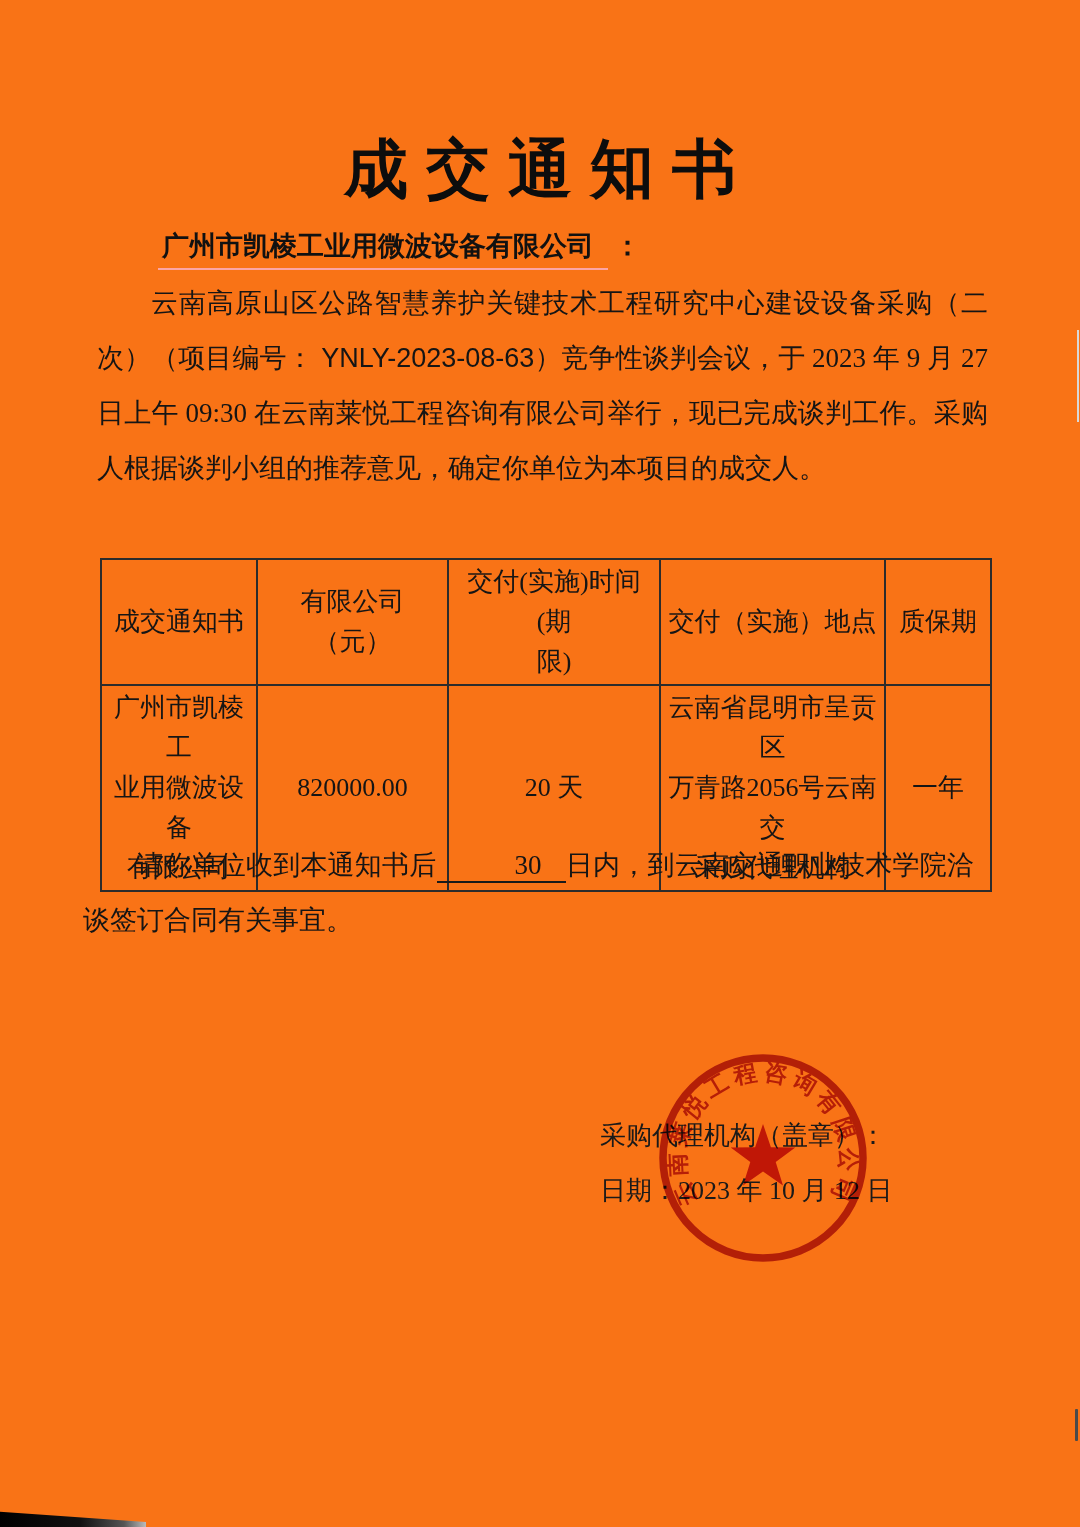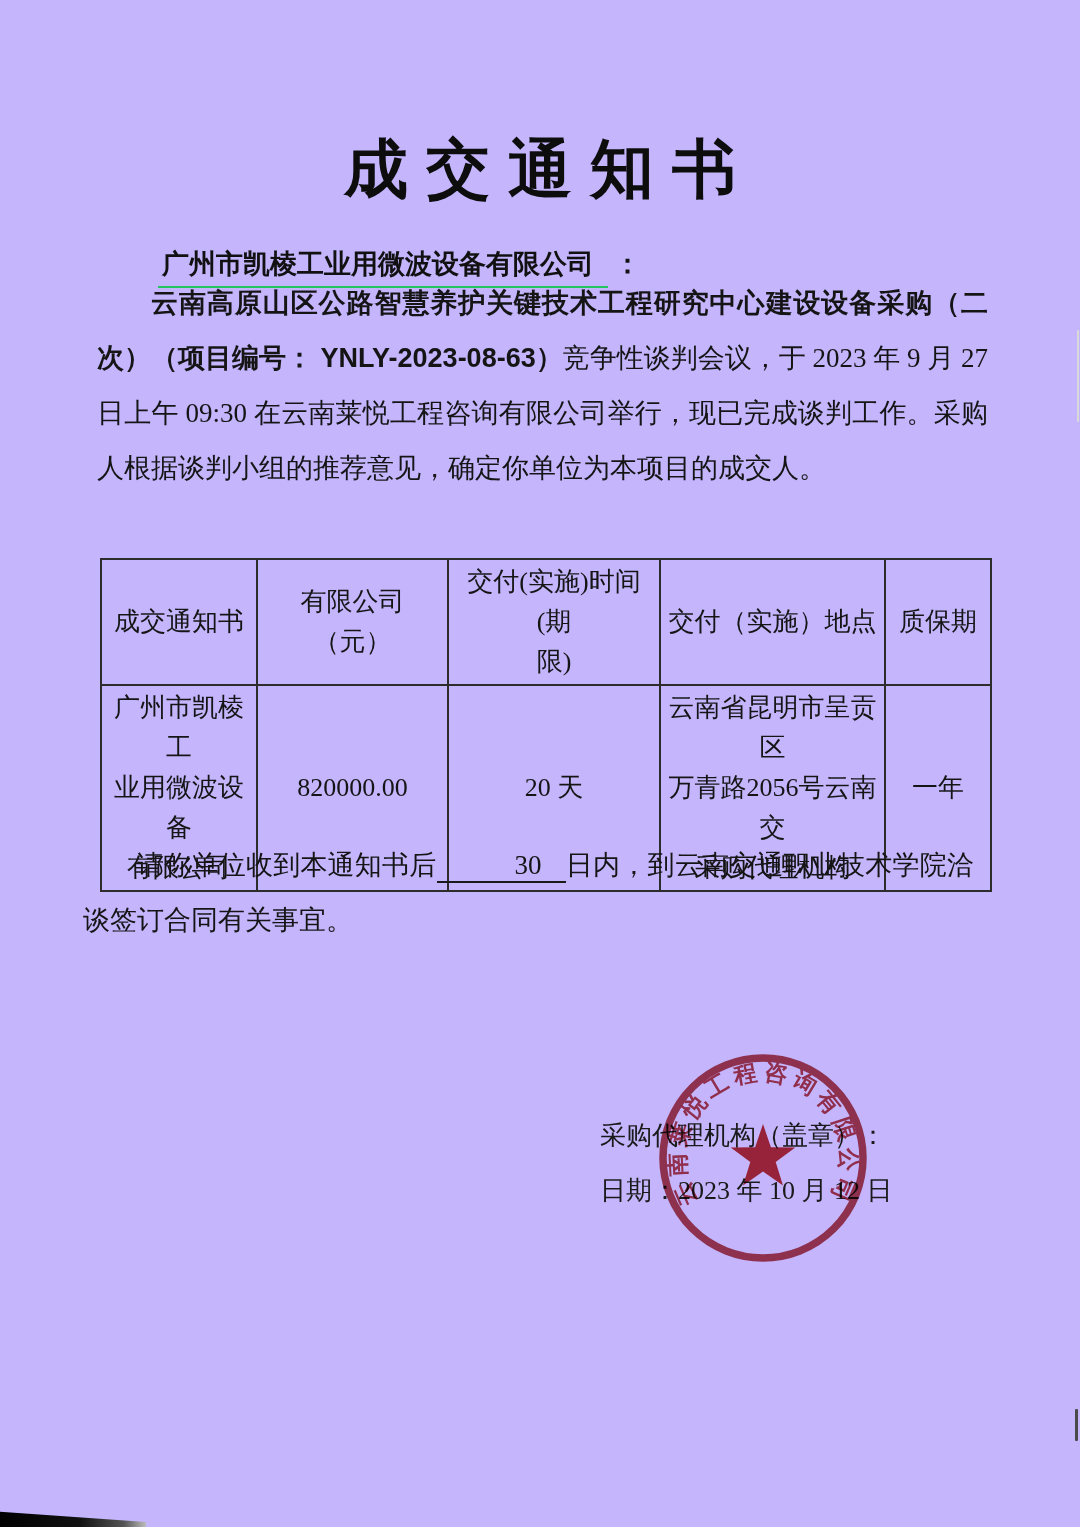--- a/index.html
+++ b/index.html
@@ -1,53 +1,52 @@
 <!DOCTYPE html>
 <html><head>
 <meta charset="utf-8">
 <style>
   html,body{margin:0;padding:0;background:#e8e8e8;}
   .page{
     position:relative;
     width:1080px;height:1527px;
     margin:0 auto;
-    background:#c4b5fd;
+    background:#f97316;
     overflow:hidden;
     font-family:"Liberation Serif","DejaVu Serif",serif;
     color:#141414;
   }
   .doc-title{
     position:absolute;top:126px;left:0;width:1080px;
     text-align:center;
     font-size:64px;font-weight:700;
     letter-spacing:18px;text-indent:18px;
     font-family:"Liberation Serif","DejaVu Serif",serif;
     color:#0d0d0d;
   }
   .recipient-line{
     position:absolute;top:228px;left:158px;
     font-size:27px;font-weight:700;
     font-family:"Liberation Sans","DejaVu Sans",sans-serif;
     color:#111;
   }
   .recipient-name{
-    border-bottom:2px solid #22c55e;
+    border-bottom:2px solid #fca5a5;
     padding:0 14px 4px 4px;
     display:inline-block;
-    margin-top:18px;
   }
   .recipient-colon{margin-left:6px;font-weight:700;}
   .intro-para{
     position:absolute;top:276px;left:97px;width:891px;
     font-size:27px;line-height:55px;
     text-align:justify;text-indent:2em;
     color:#151515;
   }
   .intro-bold{
-    font-weight:700;
+    font-weight:400;
     font-family:"Liberation Sans","DejaVu Sans",sans-serif;
   }
   .award-table{
     position:absolute;top:558px;left:100px;
     border-collapse:collapse;
     table-layout:fixed;
     font-size:26px;color:#151515;
   }
   .award-table td{
     border:2px solid #2c2c2c;

